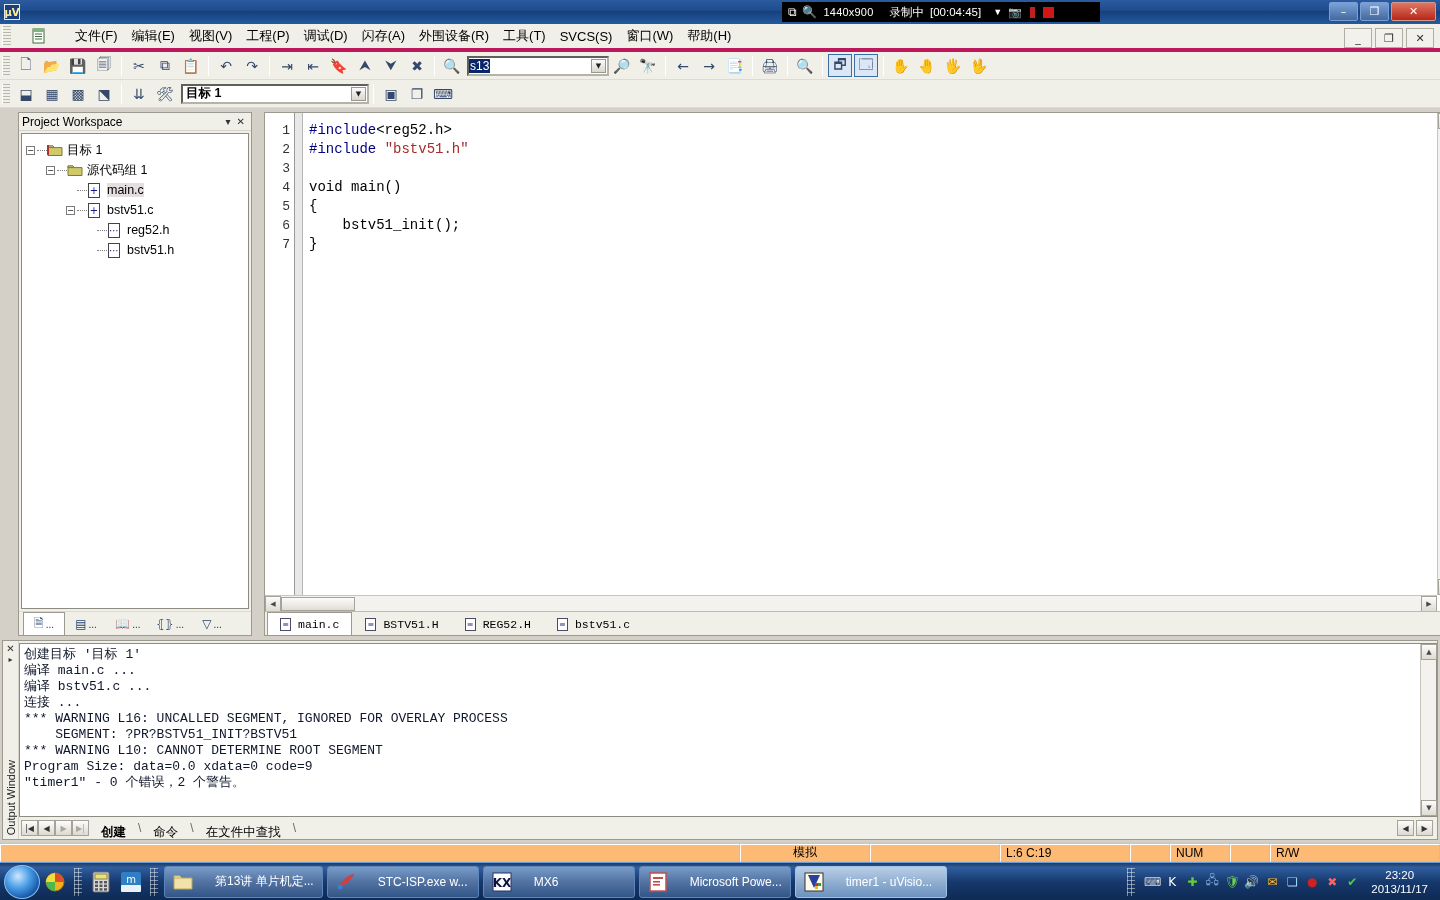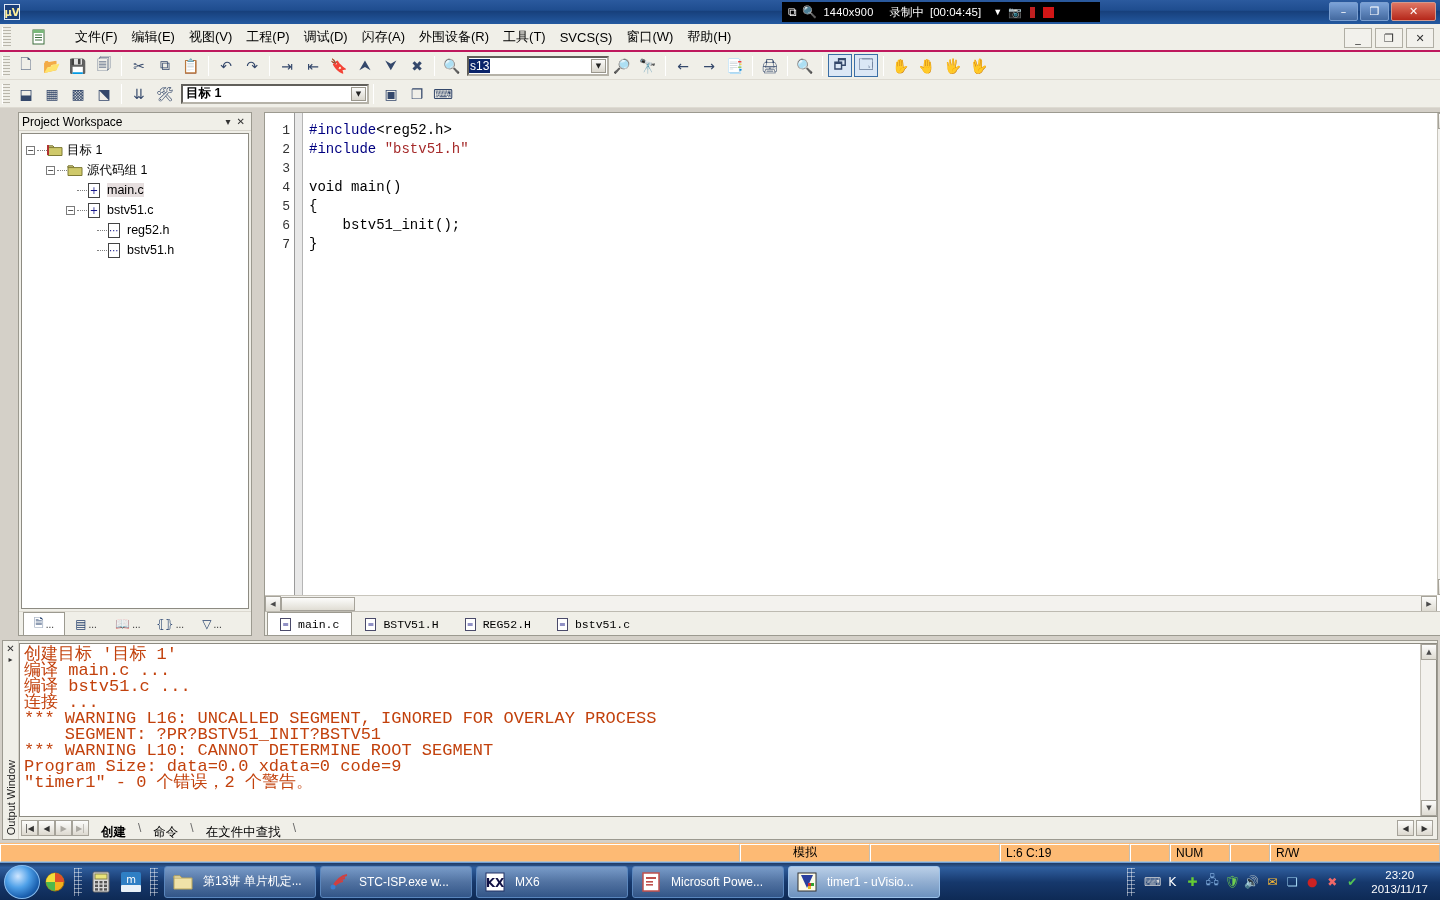--- a/index.html
+++ b/index.html
@@ -60,21 +60,21 @@
     width: 45px;
     background: linear-gradient(to bottom,#e07663,#b5271a);
     border-color: #d39a8e;
   }
 
   
   .menubar {
     position: absolute; left: 0; top: 24px; width: 1440px; height: 28px;
     background: #f0efe8;
     display: flex; align-items: center;
-    border-bottom: 2px solid #be185d;
+    border-bottom: 4px solid #be185d;
     gap: 15px;
   }
   .menu-gripper { width: 9px; height: 20px; margin-left: 2px;
     background: repeating-linear-gradient(to bottom,#b9b6ab 0 1px,transparent 1px 3px);
     border-left: 1px solid #fff; }
   .menu-doc-icon { width: 18px; height: 18px; margin: 0 5px 0 4px; position: relative; }
   .menu-item {
     padding: 4px 7px; font-size: 13px; color: #000;
     font-family: "Liberation Sans", sans-serif; white-space: nowrap;
   }
@@ -231,21 +231,21 @@
   .out-pin { font-size: 8px; color: #333; margin-top: 1px; font-family: "DejaVu Sans", sans-serif; }
   .out-vlabel {
     margin-top: auto; margin-bottom: 4px;
     writing-mode: vertical-rl; transform: rotate(180deg);
     font-size: 11px; color: #222;
   }
   .out-main { flex: 1; display: flex; flex-direction: column; }
   .out-text-wrap { flex: 1; background: #ffffff; border: 1px solid #8d8b82; margin: 2px 0 0 0; position: relative; display: flex; }
   .out-text {
     flex: 1; padding: 3px 4px; font-family: "Liberation Mono", monospace;
-    font-size: 17px; line-height: 16px; color: #c2410c; white-space: pre; overflow: hidden;
+    font-size: 13px; line-height: 16px; color: #0f172a; white-space: pre; overflow: hidden;
   }
   .out-tabs {
     height: 22px; display: flex; align-items: center; padding-left: 2px; gap: 0;
     background: #f0efe8;
   }
   .nav-btn {
     width: 17px; height: 16px; border: 1px solid #a6a39a;
     background: linear-gradient(to bottom,#fcfcfb,#ddd9d0);
     display: flex; align-items: center; justify-content: center;
     font-size: 8px; color: #333; font-family: "DejaVu Sans", sans-serif;
@@ -281,21 +281,21 @@
     background: radial-gradient(circle at 38% 32%, #cfe6ff 0%, #4ea0e8 38%, #1a5fae 70%, #0a3568 100%);
     border: 1px solid #87bdf0; flex: 0 0 auto;
   }
   .ql-icon { width: 26px; height: 30px; margin: 0 2px; flex: 0 0 auto; display: flex; align-items: center; justify-content: center; }
   .ql-sep { width: 8px; height: 28px; margin: 0 4px;
     background: repeating-linear-gradient(to bottom, rgba(255,255,255,.45) 0 1px, transparent 1px 4px),
                 repeating-linear-gradient(to right, rgba(255,255,255,.45) 0 1px, transparent 1px 4px);
     flex: 0 0 auto; }
   .taskbtn {
     height: 32px; margin: 0 2px; padding: 0 8px; min-width: 152px;
-    display: flex; align-items: center; gap: 10px;
+    display: flex; align-items: center; gap: 22px;
     border: 1px solid #5a86bd; border-radius: 3px;
     background: linear-gradient(to bottom, rgba(180,205,235,.55), rgba(80,120,175,.55));
     color: #ffffff; font-size: 12px; white-space: nowrap; overflow: hidden;
     flex: 0 0 auto;
   }
   .taskbtn.active { background: linear-gradient(to bottom, rgba(220,235,250,.8), rgba(140,180,225,.75)); border-color: #9cc2ea; }
   .tb-ico { width: 20px; height: 20px; flex: 0 0 auto; display:flex; align-items:center; justify-content:center; }
   .tray { margin-left: auto; display: flex; align-items: center; gap: 5px; padding-right: 6px; }
   .tray-ico { width: 16px; height: 16px; display: flex; align-items: center; justify-content: center;
     font-size: 12px; font-family: "DejaVu Sans", sans-serif; }

